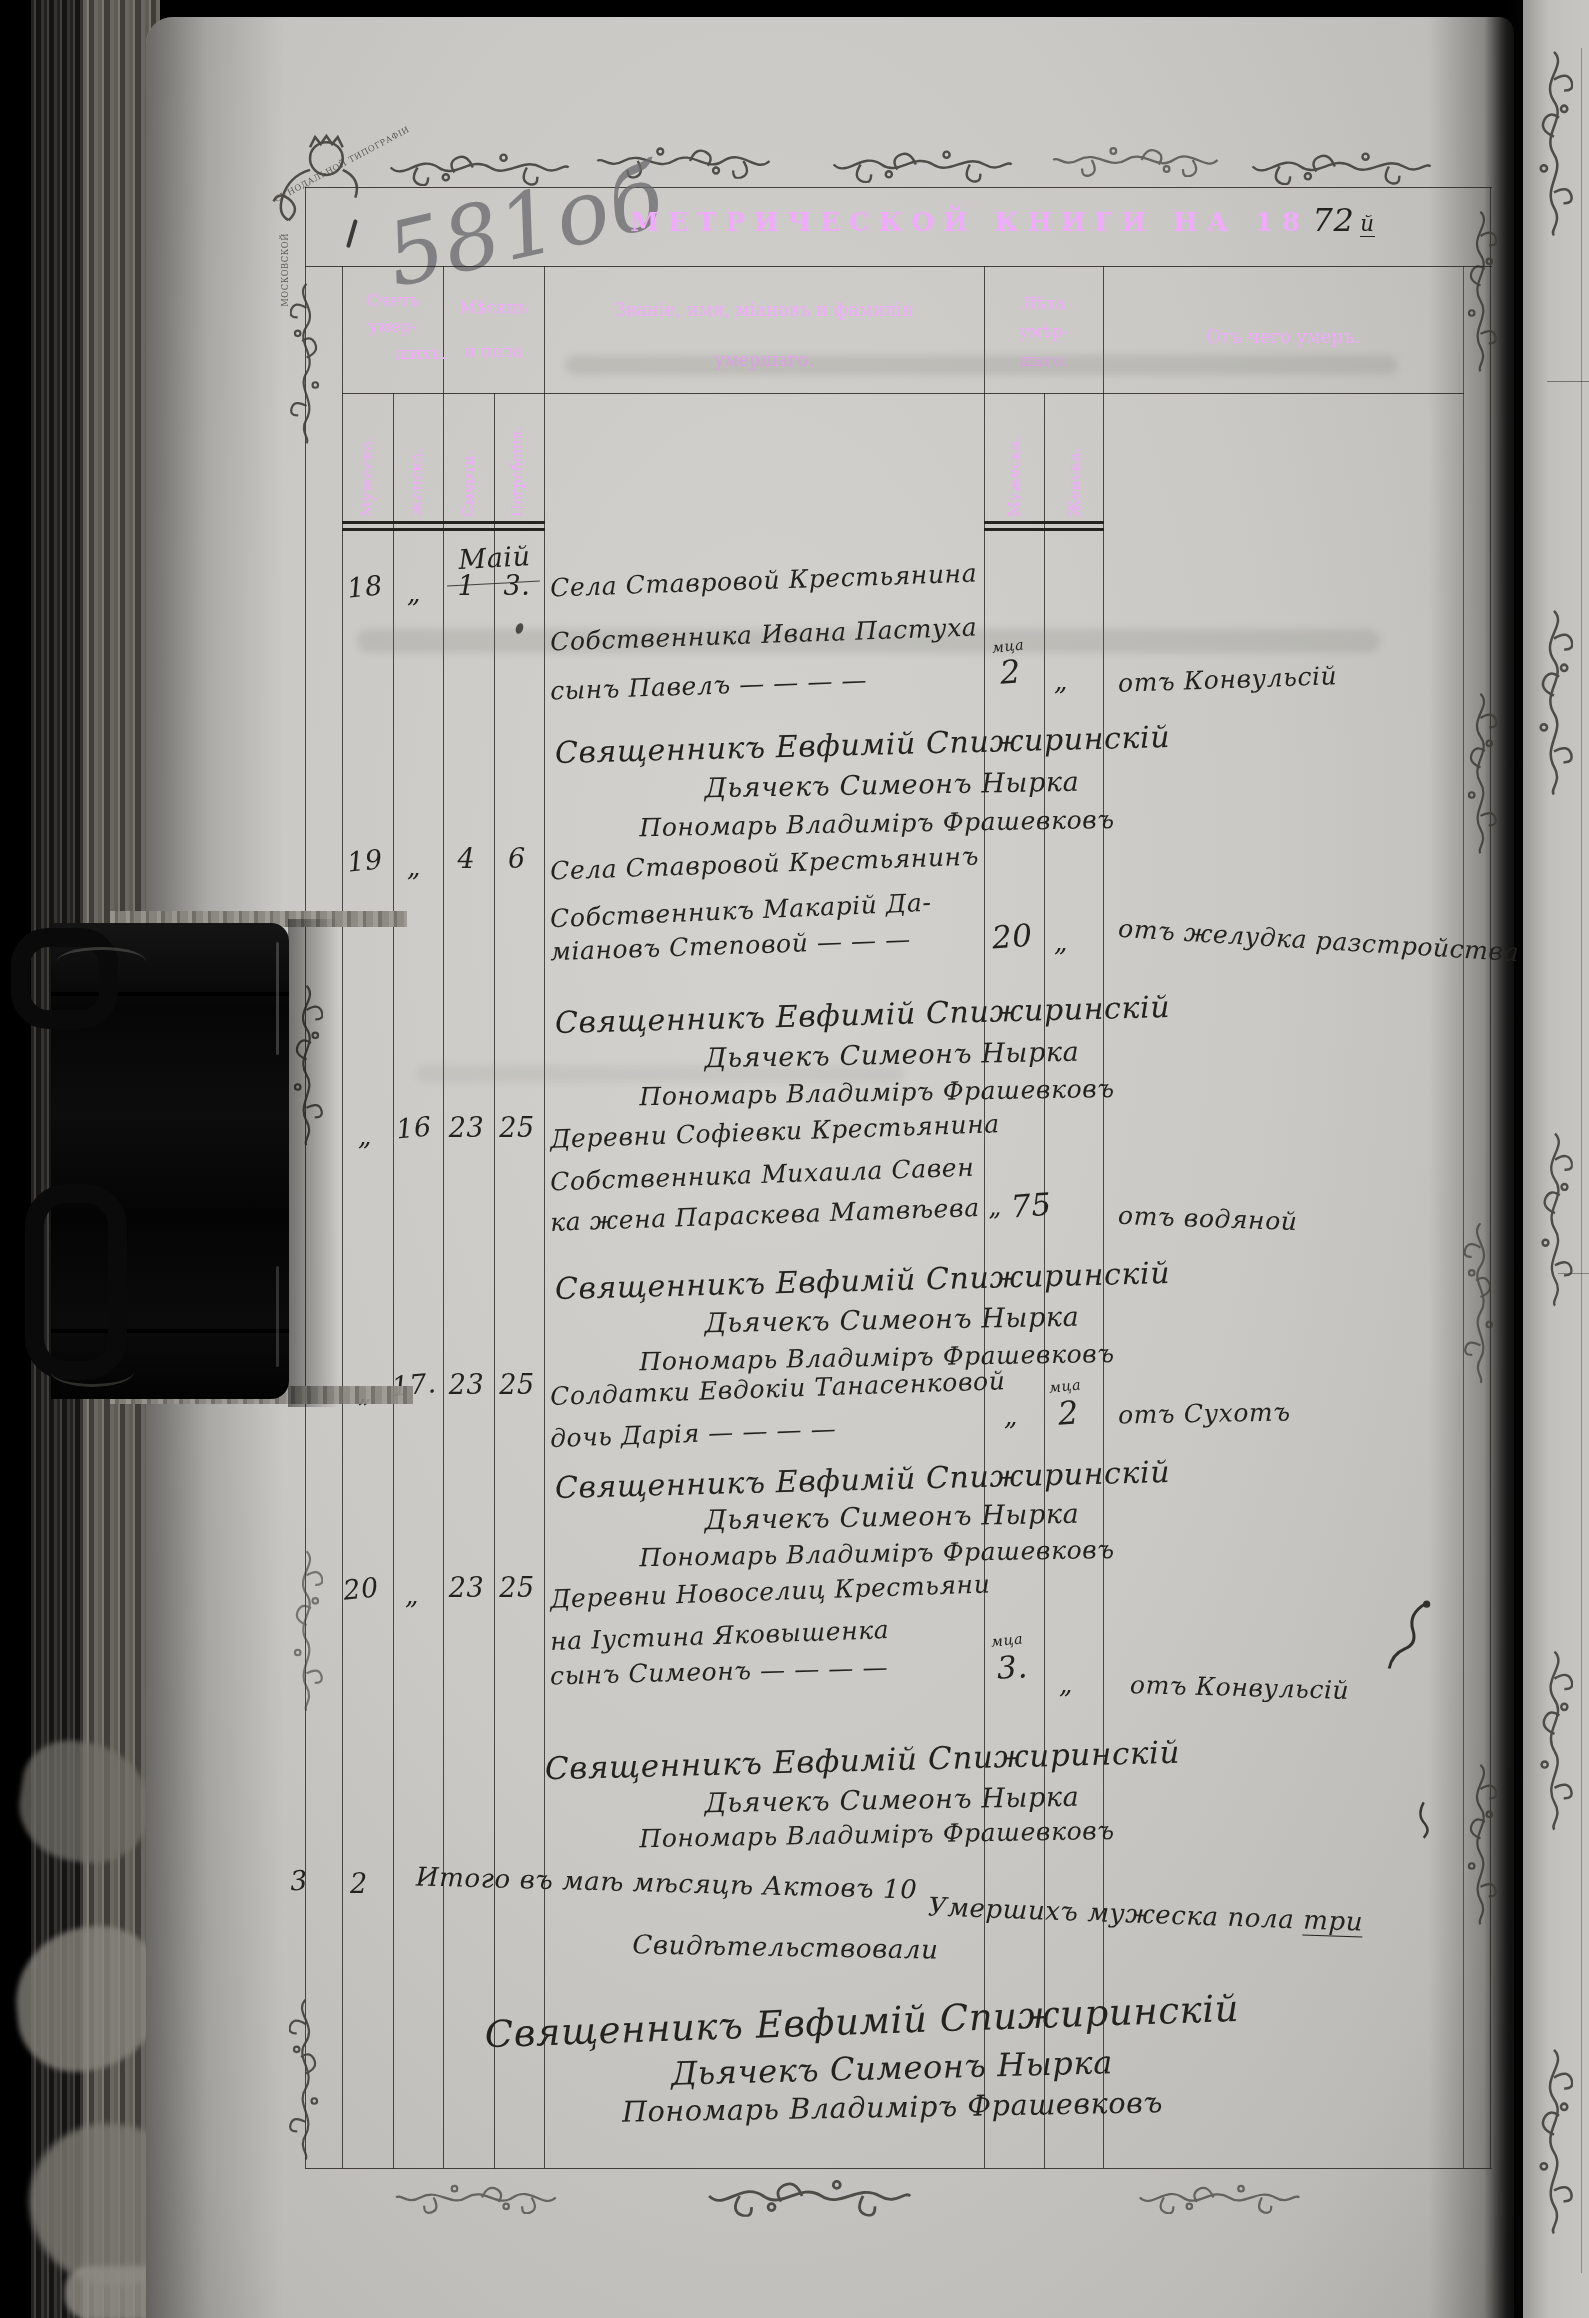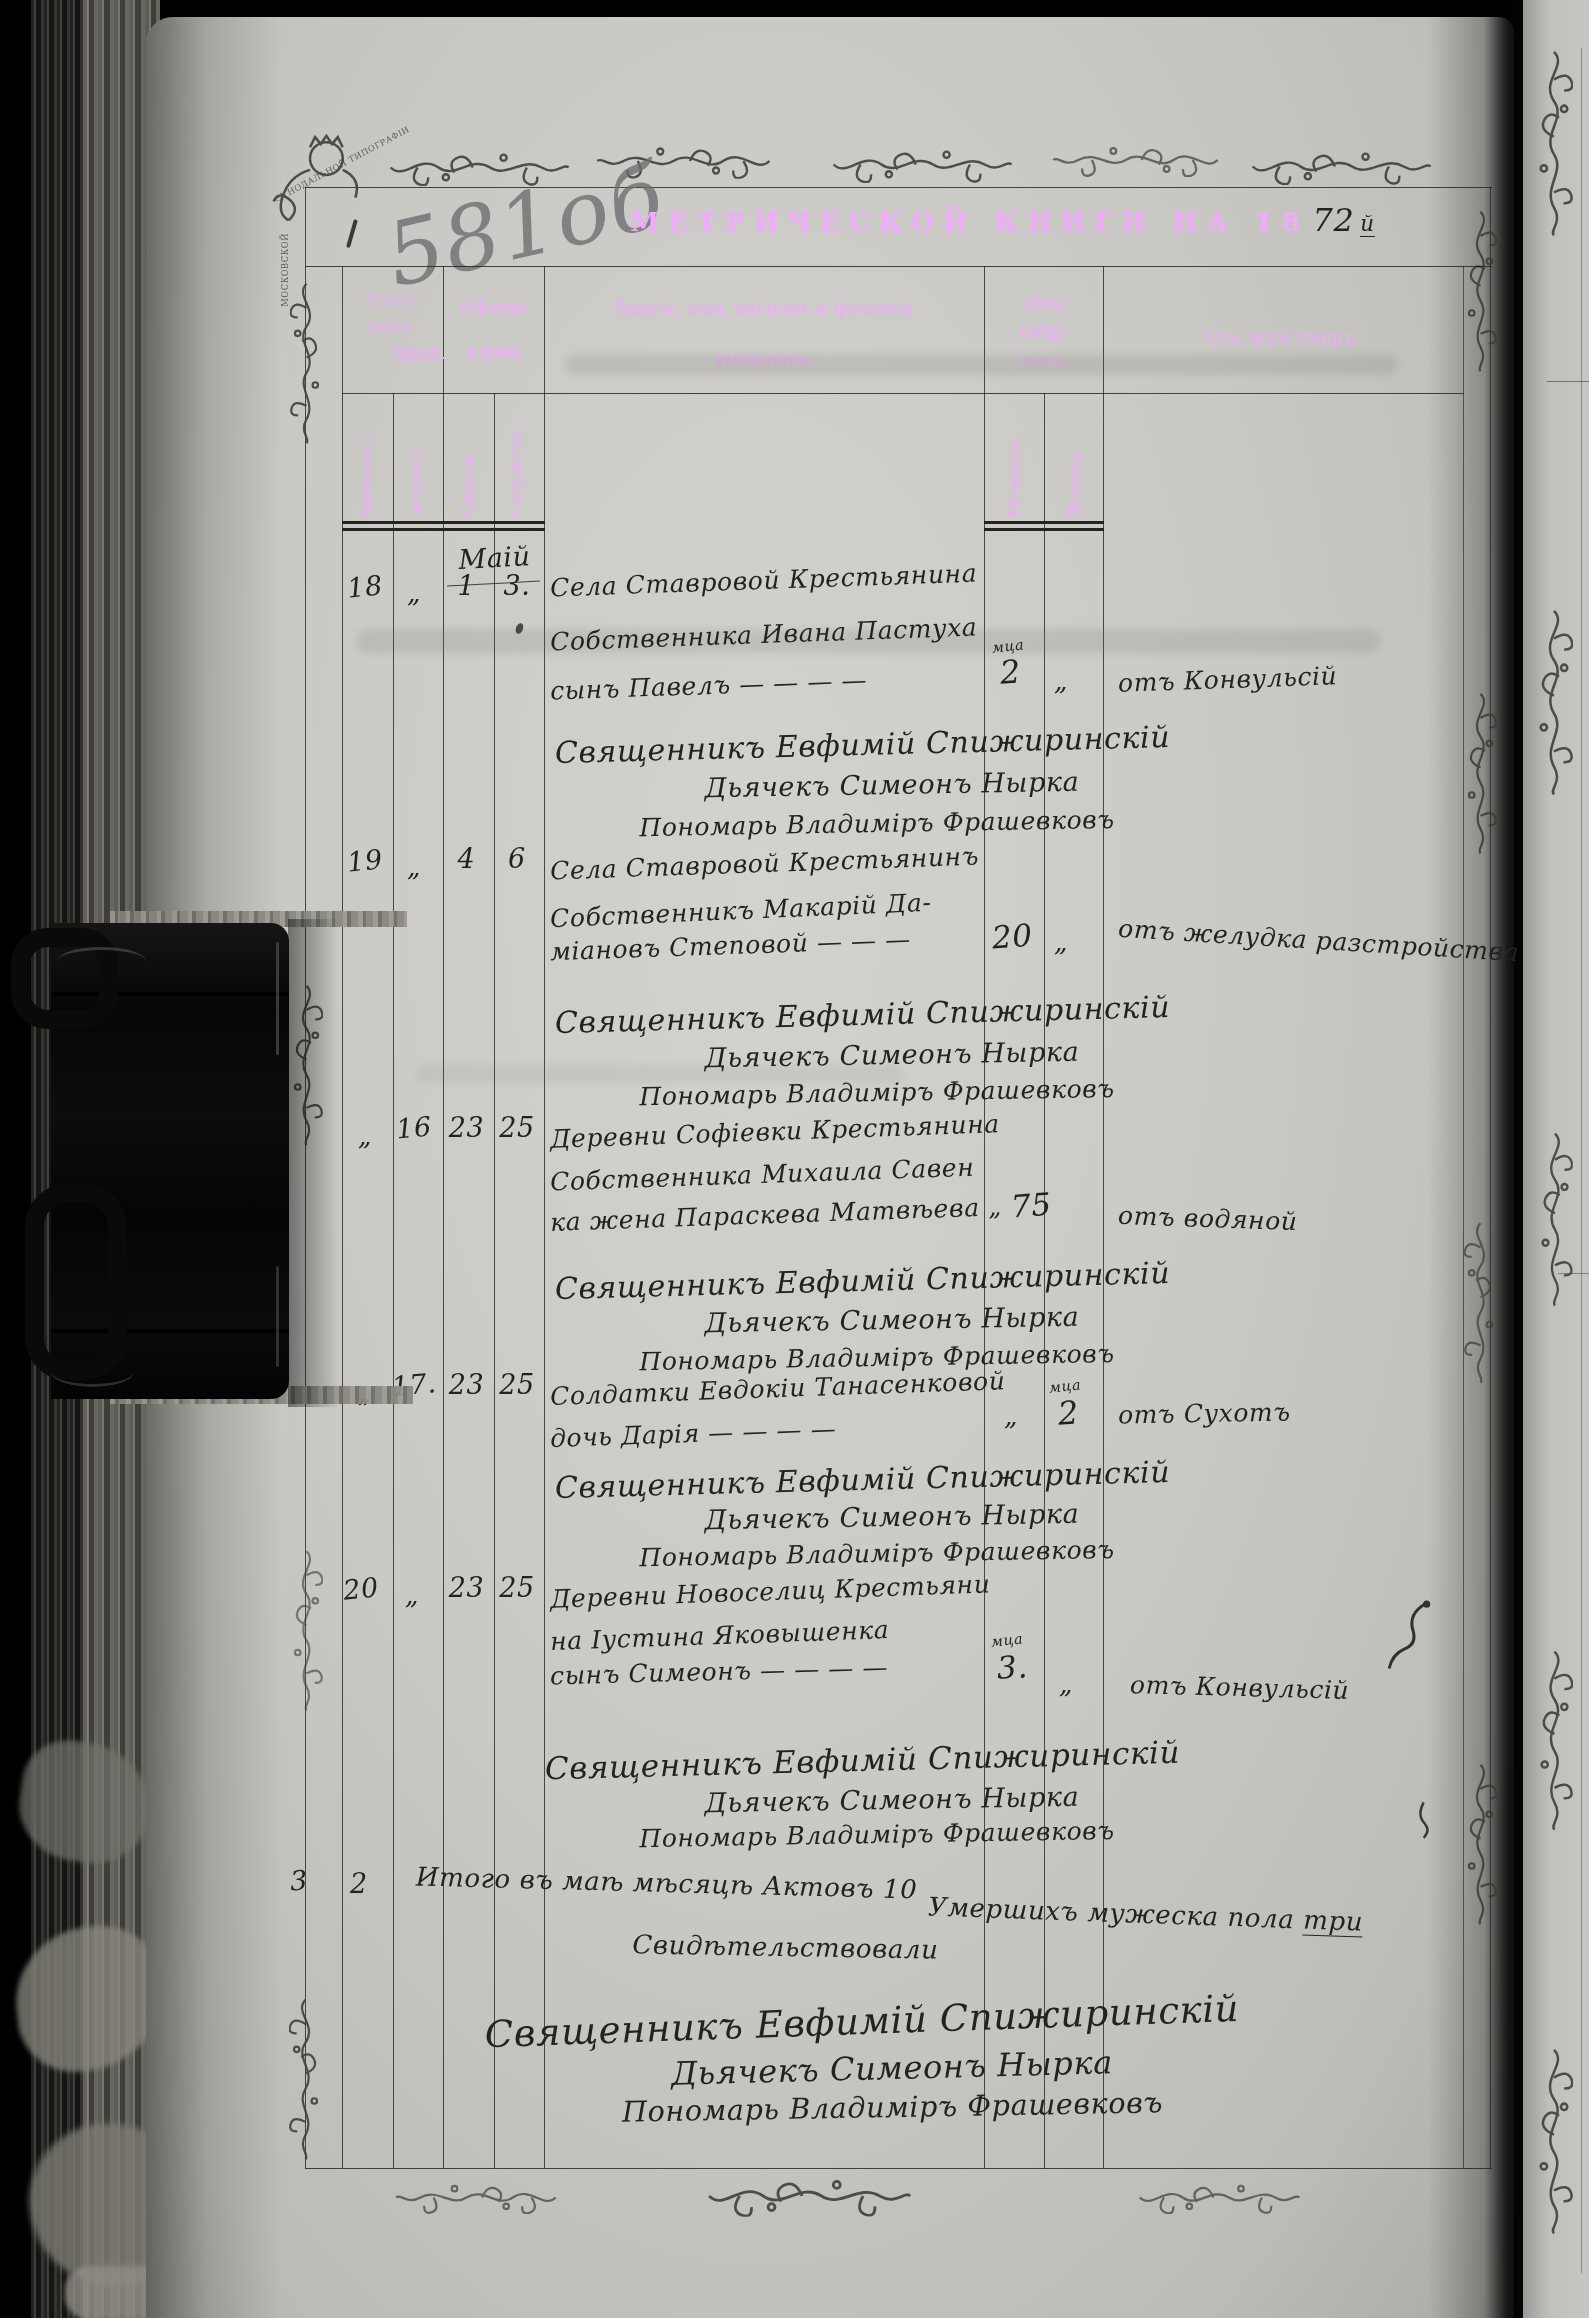--- a/index.html
+++ b/index.html
@@ -181,21 +181,21 @@
   <div class="vl" style="left:544px;top:266px;height:1902px;"></div>
   <div class="vl" style="left:984px;top:266px;height:1902px;"></div>
   <div class="vl" style="left:1044px;top:393px;height:1776px;"></div>
   <div class="vl" style="left:1103px;top:266px;height:1902px;"></div>
   <div class="vl" style="left:1463px;top:266px;height:1902px;opacity:.8;"></div>
 
   <div class="abs pr c" style="left:342px;top:290px;width:101px;font-size:16.7px;">Счетъ</div>
   <div class="abs pr c" style="left:342px;top:316px;width:101px;font-size:16.7px;">умер-</div>
   <div class="abs pr c" style="left:342px;top:343px;width:101px;font-size:16.7px;margin-left:28px;">шихъ.</div>
   <div class="abs pr c" style="left:443px;top:297px;width:101px;font-size:16.7px;">Мѣсяцъ</div>
-  <div class="abs pr c" style="left:443px;top:341px;width:101px;font-size:16.7px;">и день</div>
+  <div class="abs pr c" style="left:443px;top:341px;width:101px;font-size:16.7px;">и пола</div>
   <div class="abs pr c" style="left:544px;top:299px;width:440px;font-size:18px;">Званіе, имя, міановъ и фамилія</div>
   <div class="abs pr c" style="left:544px;top:349px;width:440px;font-size:18px;">умершаго.</div>
   <div class="abs pr c" style="left:984px;top:293px;width:119px;font-size:16.7px;">Лѣта</div>
   <div class="abs pr c" style="left:984px;top:321px;width:119px;font-size:16.7px;">умѣр-</div>
   <div class="abs pr c" style="left:984px;top:350px;width:119px;font-size:16.7px;">шаго.</div>
   <div class="abs pr c" style="left:1103px;top:326px;width:360px;font-size:18px;">Отъ чего умеръ.</div>
 
   <div class="abs pr rot" style="left:358px;top:397px;height:120px;font-size:15.5px;">Мужеска.</div>
   <div class="abs pr rot" style="left:408px;top:397px;height:120px;font-size:15.5px;">Женска.</div>
   <div class="abs pr rot" style="left:459px;top:397px;height:120px;font-size:15.5px;">Смерти.</div>

